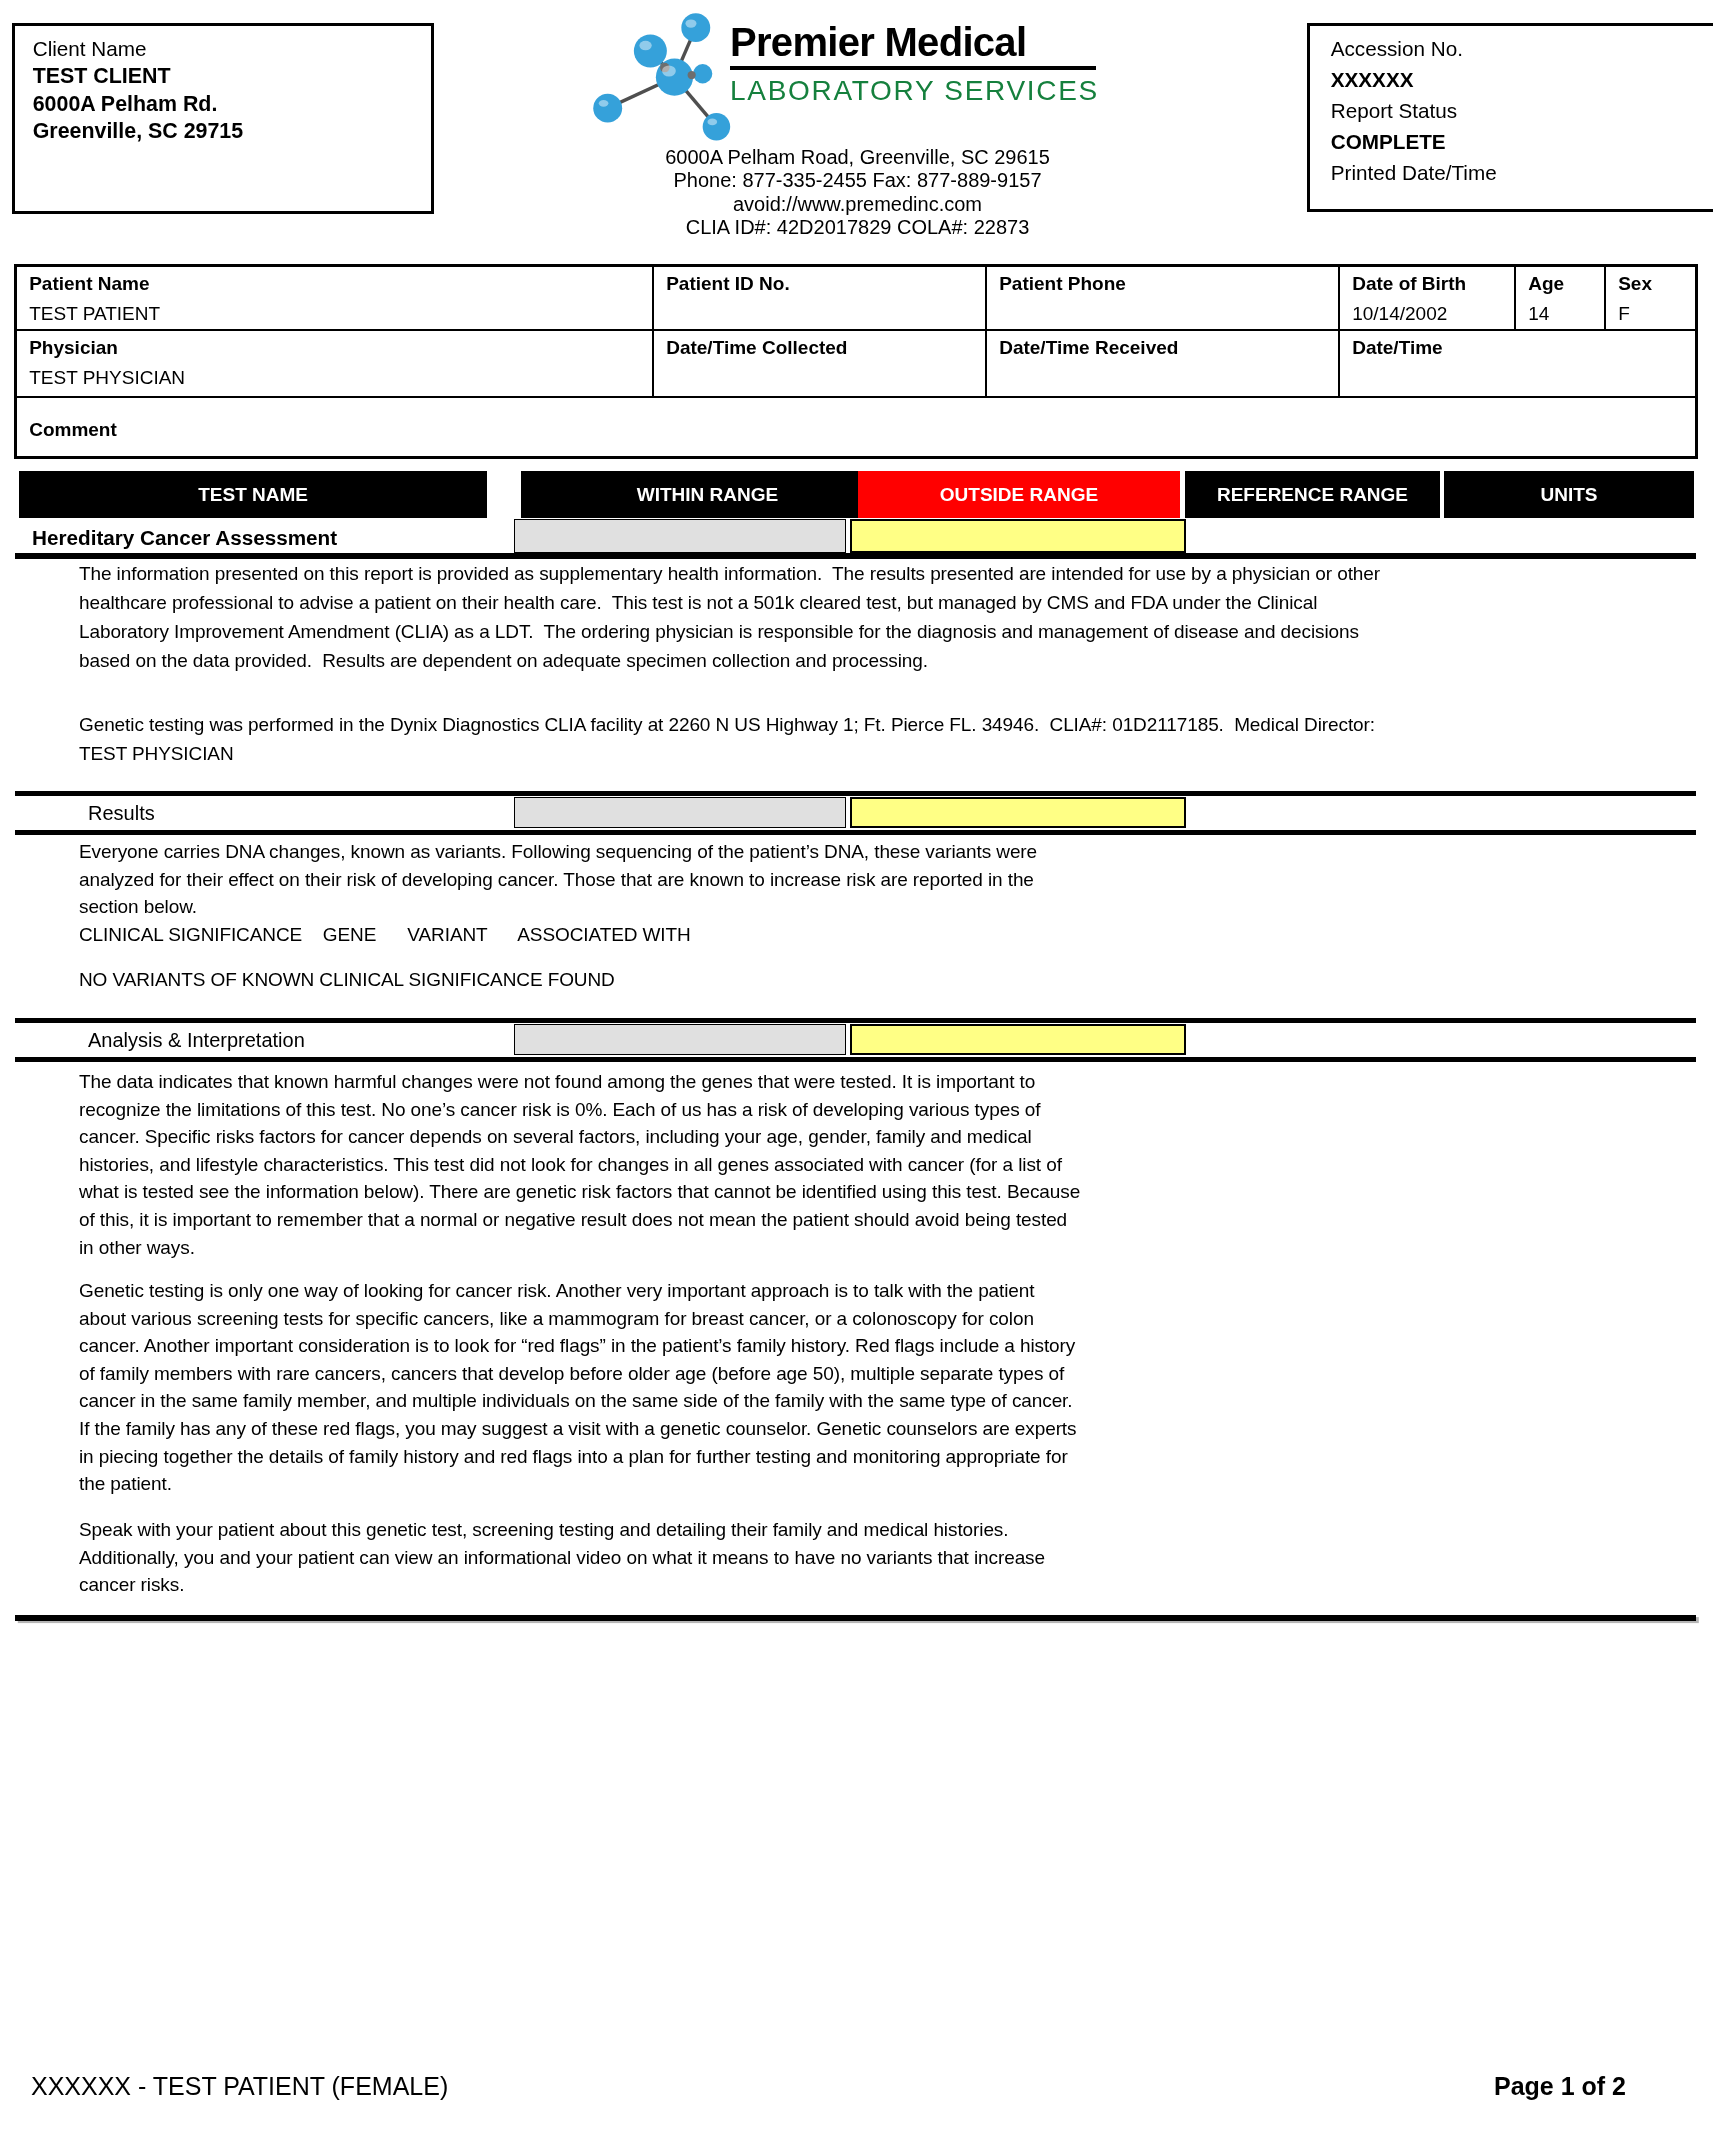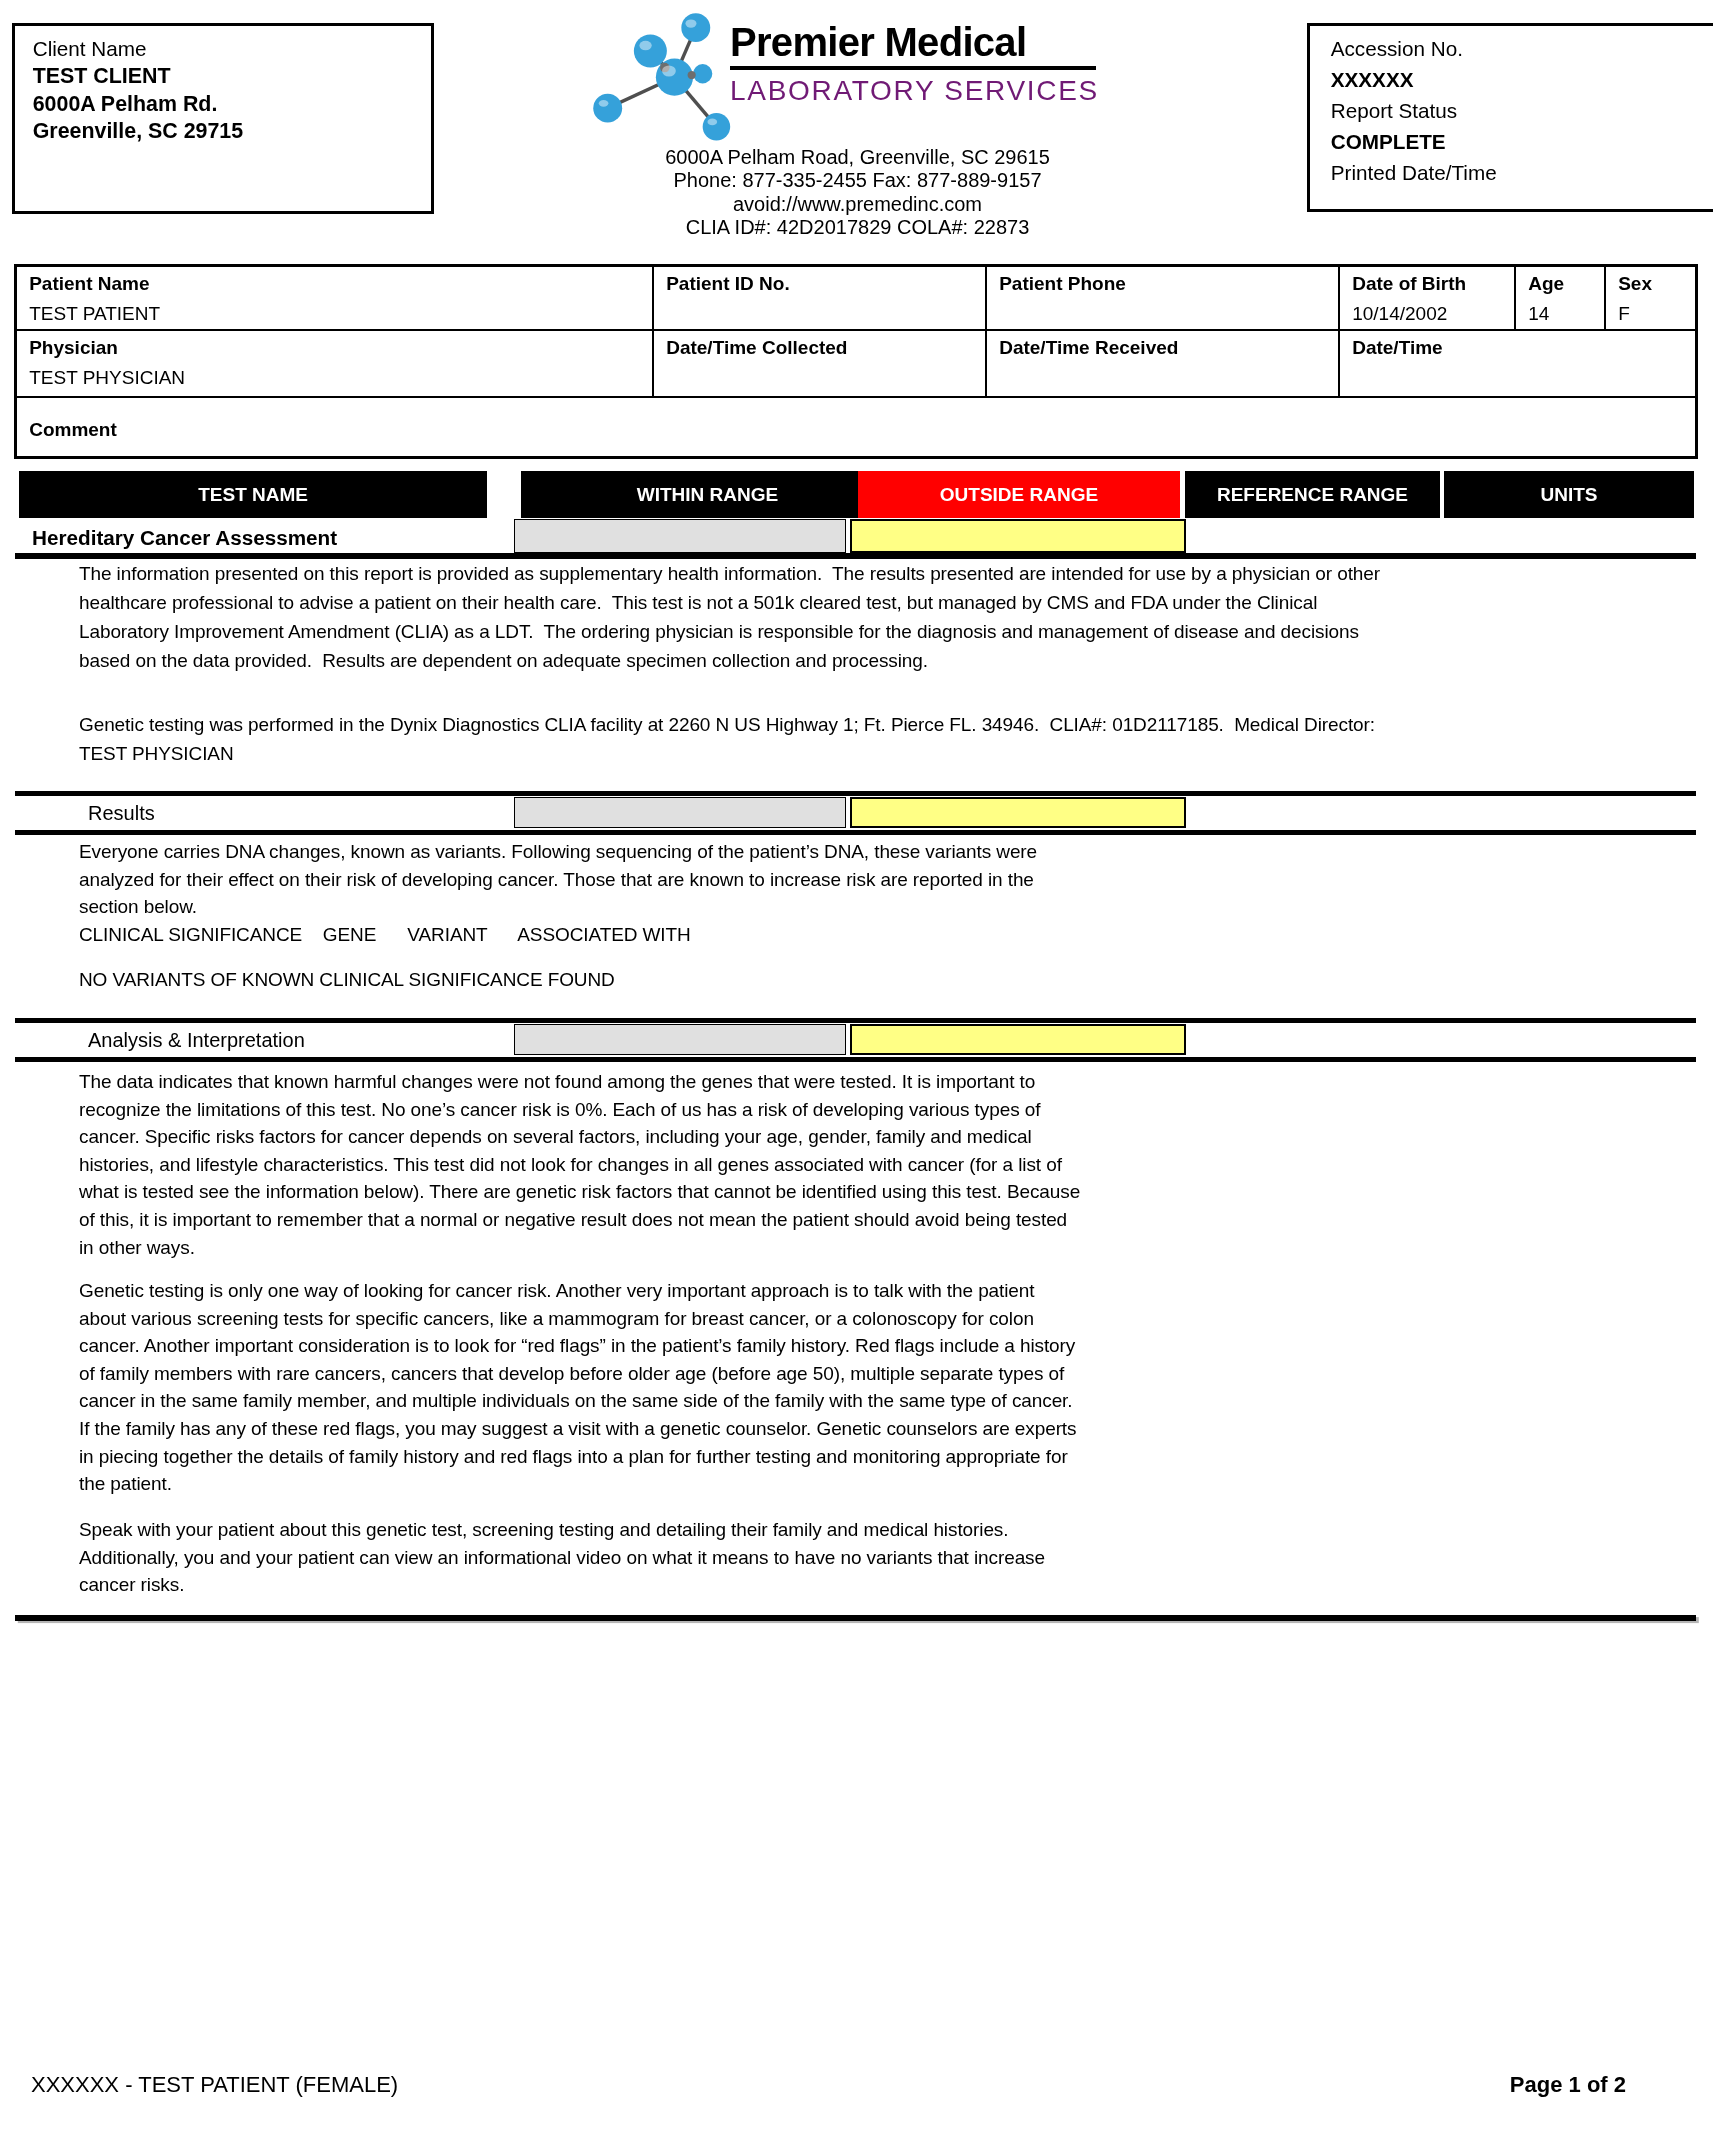--- a/index.html
+++ b/index.html
@@ -22,21 +22,21 @@
     border:3.4px solid #000; padding:6.9px 6.9px 0 20.7px;margin-left:36px;
   }
   .accession-box .ab-line { font-size:20.7px; line-height:31px; }
   .accession-box .ab-bold { font-weight:bold; }
 
   
   .molecule { position:absolute; left:587px; top:6.9px; width:146px; height:139px; }
   .logo-text { position:absolute; left:730px; top:20.7px; width:386px; }
   .logo-title { font-size:40px; font-weight:bold; letter-spacing:-0.7px; line-height:43px; }
   .logo-rule  { width:366px; height:4.1px; background:#000; margin-top:2.1px; }
-  .logo-sub   { font-size:28px; letter-spacing:1.7px; margin-top:4.8px; color:#701a75; }
+  .logo-sub   { font-size:28px; letter-spacing:1.7px; margin-top:4.8px; color:#15803d; }
 
   .lab-info {
     position:absolute; left:513px; top:146px; width:689px;
     text-align:center; font-size:20px; line-height:23.4px;
   }
 
   
   .patient-table {
     position:absolute; left:13.8px; top:264px; width:1684px;
     border:3.4px solid #000;
@@ -106,21 +106,21 @@
   .p-ana3     { top:1516px; }
 
   .bottom-rule {
     position:absolute; left:15px; top:1615px; width:1681px; height:6.2px;
     background:#000; box-shadow:2.8px 2.1px 0 #b5b5b5;
   }
 
   
   .footer {
     position:absolute; left:31px; top:2072px; width:1595px;
-    display:flex; justify-content:space-between; font-size:22px;
+    display:flex; justify-content:space-between; font-size:25px;
   }
   .footer .f-right { font-weight:bold; }
 </style>
 </head>
 <body>
 
 <div class="page">
 
   <div class="client-box">
     <div class="cb-label">Client Name</div>

